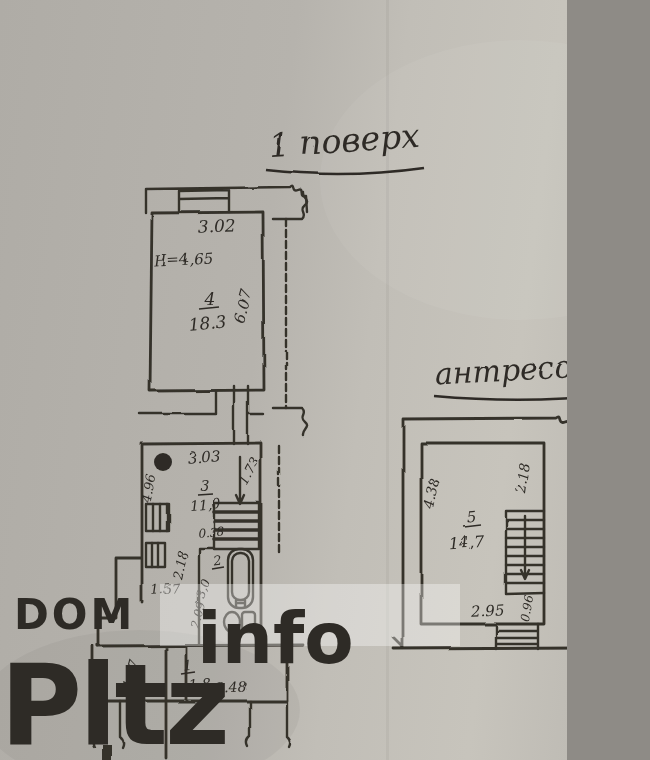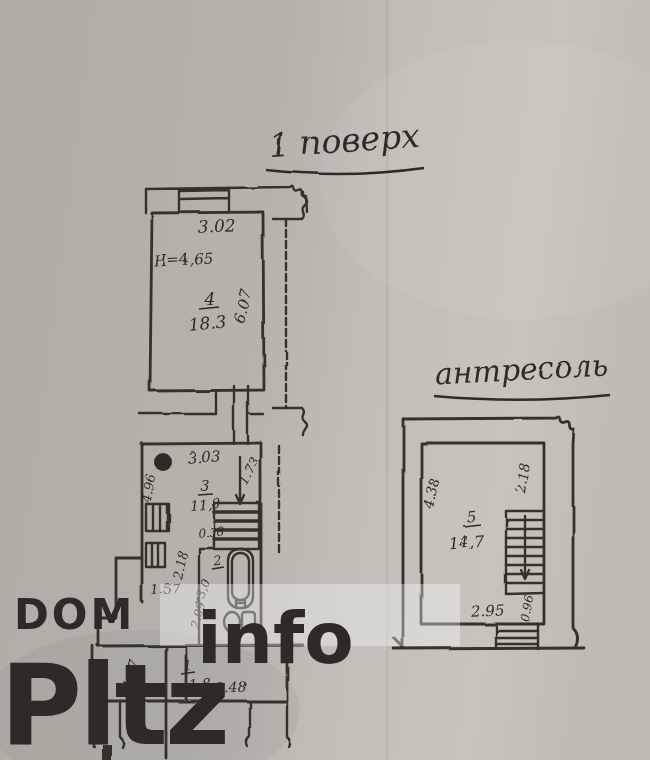--- a/index.html
+++ b/index.html
@@ -1,16 +1,16 @@
 <!DOCTYPE html>
 <html><head>
 <meta charset="utf-8">
 <style>
   html,body{margin:0;padding:0;background:#8e8b86;}
-  .paper{position:relative;width:650px;height:760px;overflow:hidden;
+  .paper{position:relative;width:567px;height:760px;overflow:hidden;
          font-family:"DejaVu Serif", serif;}
   svg{display:block}
   text{fill:#2e2b26;}
   .hand{font-style:italic;}
   .wm{font-family:"DejaVu Sans", sans-serif;font-weight:bold;font-style:normal;}
 </style>
 </head>
 <body>
 
 <div class="paper">

